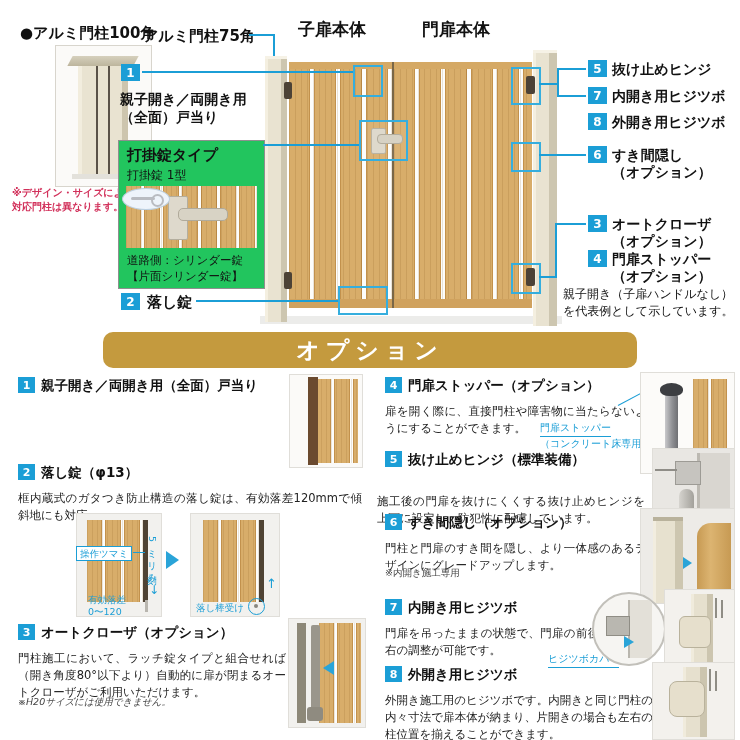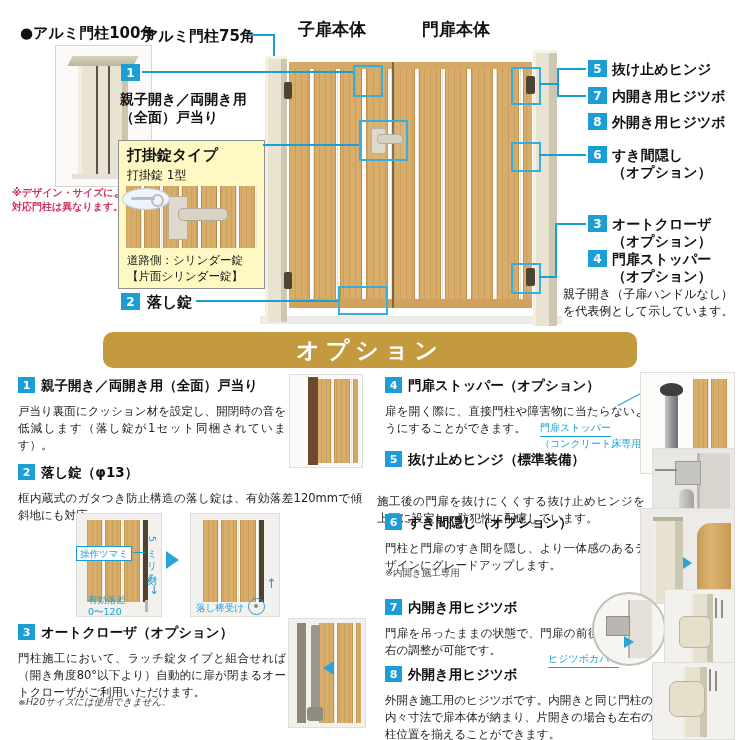--- a/index.html
+++ b/index.html
@@ -84,21 +84,21 @@
   <div class="cbox" style="left:338px;top:286px;width:46px;height:25px;"></div>
   <div class="cbox" style="left:511px;top:67px;width:26px;height:34px;"></div>
   <div class="cbox" style="left:511px;top:142px;width:26px;height:26px;"></div>
   <div class="cbox" style="left:511px;top:263px;width:26px;height:27px;"></div>
 
   <span class="badge abs" style="left:121px;top:64px;">1</span>
   <div class="cline" style="left:142px;top:71px;width:211px;height:2px;"></div>
   <div class="abs lbl-bold" style="left:120px;top:90px;">親子開き／両開き用</div>
   <div class="abs lbl-bold" style="left:120px;top:108px;">（全面）戸当り</div>
 
-  <div class="abs" style="left:118px;top:140px;width:145px;height:147px;background:#fef9c3;border:1px solid #8f8f8f;">
+  <div class="abs" style="left:118px;top:140px;width:145px;height:147px;background:#22c55e;border:1px solid #8f8f8f;">
     <div class="abs" style="left:8px;top:5px;font-weight:bold;font-size:15px;">打掛錠タイプ</div>
     <div class="abs" style="left:8px;top:26px;font-size:12px;text-align:right;">打掛錠 1型</div>
     <div class="woodS" style="left:7px;top:45px;width:131px;height:62px;">
       <div class="abs" style="left:42px;top:10px;width:18px;height:42px;background:#ded9cc;border:1px solid #b4ae9e;border-radius:2px;"></div>
       <div class="abs" style="left:52px;top:22px;width:48px;height:11px;background:#d8d3c5;border:1px solid #b0aa9a;border-radius:5px;"></div>
       <div class="abs" style="left:-4px;top:2px;width:46px;height:20px;background:#eef4fb;border:1px solid #bccfe0;border-radius:50%;">
         <div class="abs" style="left:8px;top:8px;width:24px;height:3px;background:#b9bcc2;border-radius:2px;"></div>
         <div class="abs" style="left:28px;top:5px;width:9px;height:9px;border:2px solid #b9bcc2;border-radius:50%;"></div>
       </div>
     </div>
@@ -139,21 +139,20 @@
   <div class="abs" style="left:563px;top:303px;font-size:12px;line-height:17px;">を代表例として示しています。</div>
 
   <div class="banner">
     <span>オプション</span>
   </div>
 
   <div class="ihead" style="left:18px;top:377px;">
     <span class="badge sm">1</span>
     <span class="ititle">親子開き／両開き用（全面）戸当り</span>
   </div>
-  <p class="ibody" style="left:18px;top:391px;width:268px;">戸当り裏面にクッション材を設定し、開閉時の音を低減します（落し錠が1セット同梱されています）。</p>
   <div class="photo" style="left:289px;top:374px;width:72px;height:92px;background:#fbfaf8;">
     <div class="woodS" style="left:26px;top:4px;width:42px;height:84px;"></div>
     <div class="abs" style="left:18px;top:2px;width:10px;height:88px;background:#6b4a2f;"></div>
   </div>
 
   <div class="ihead" style="left:18px;top:464px;">
     <span class="badge sm">2</span>
     <span class="ititle">落し錠（φ13）</span>
   </div>
   <p class="ibody" style="left:18px;top:478px;width:344px;">框内蔵式のガタつき防止構造の落し錠は、有効落差120mmで傾斜地にも対応。</p>

